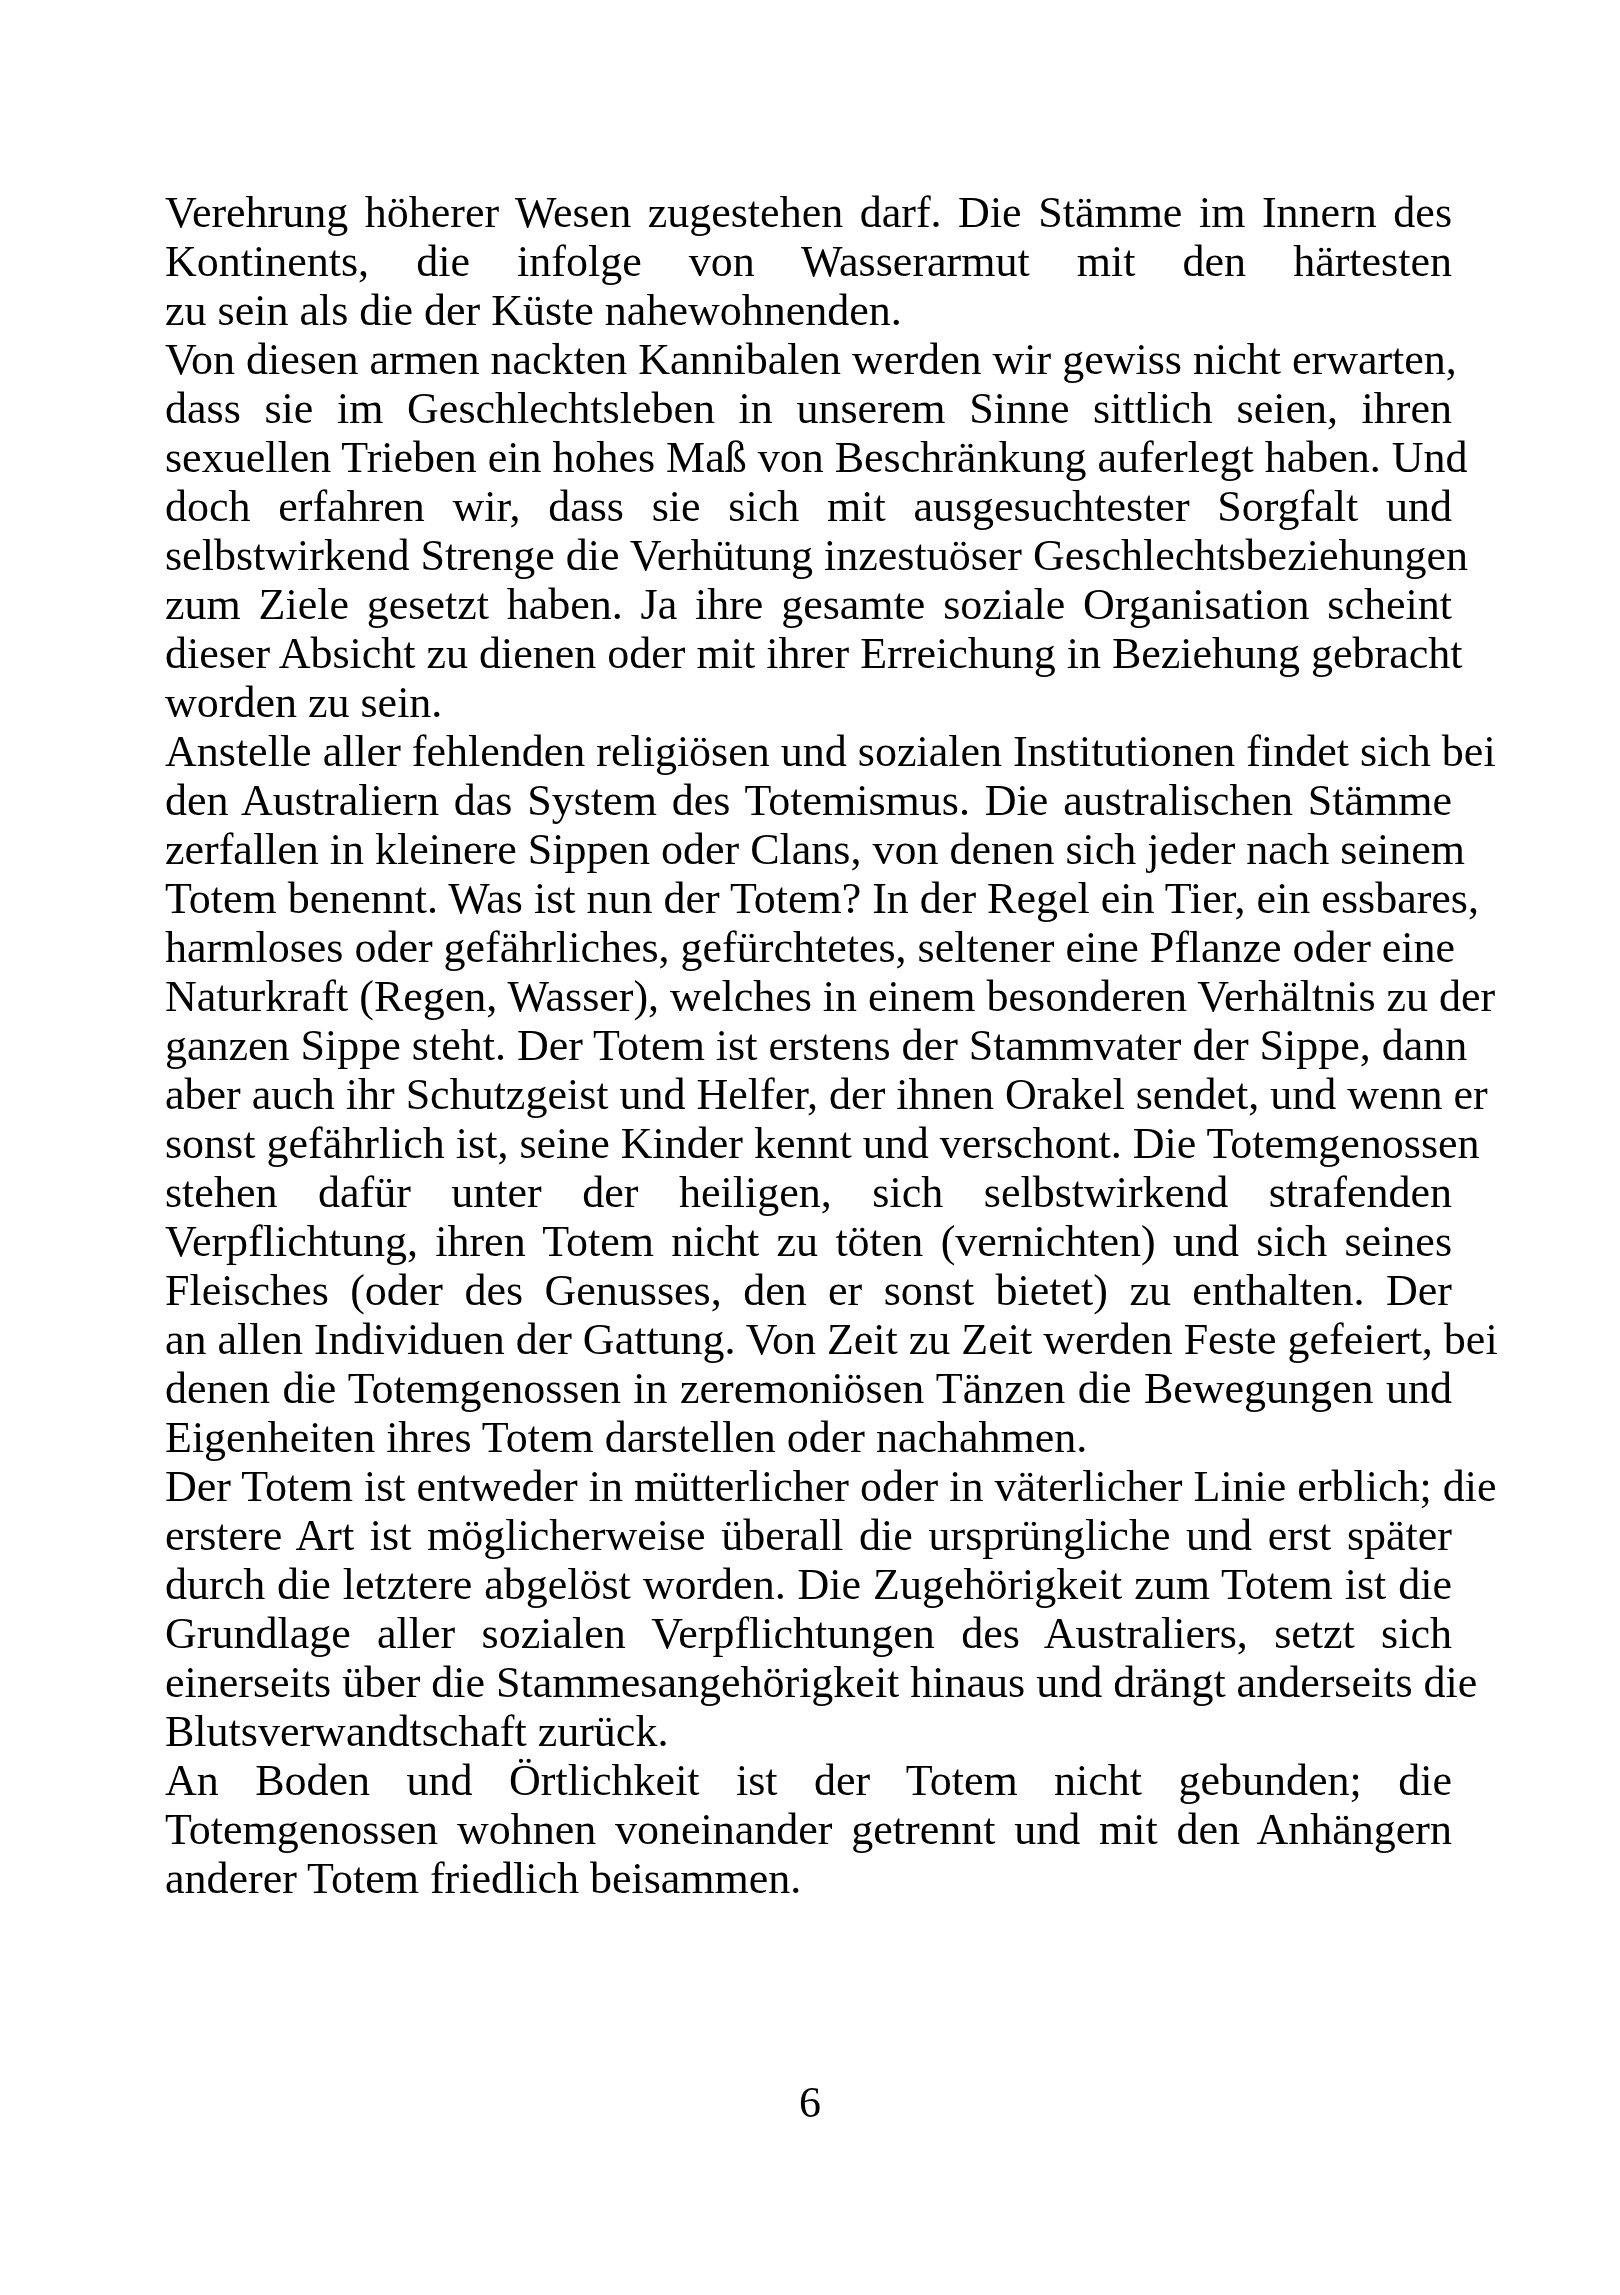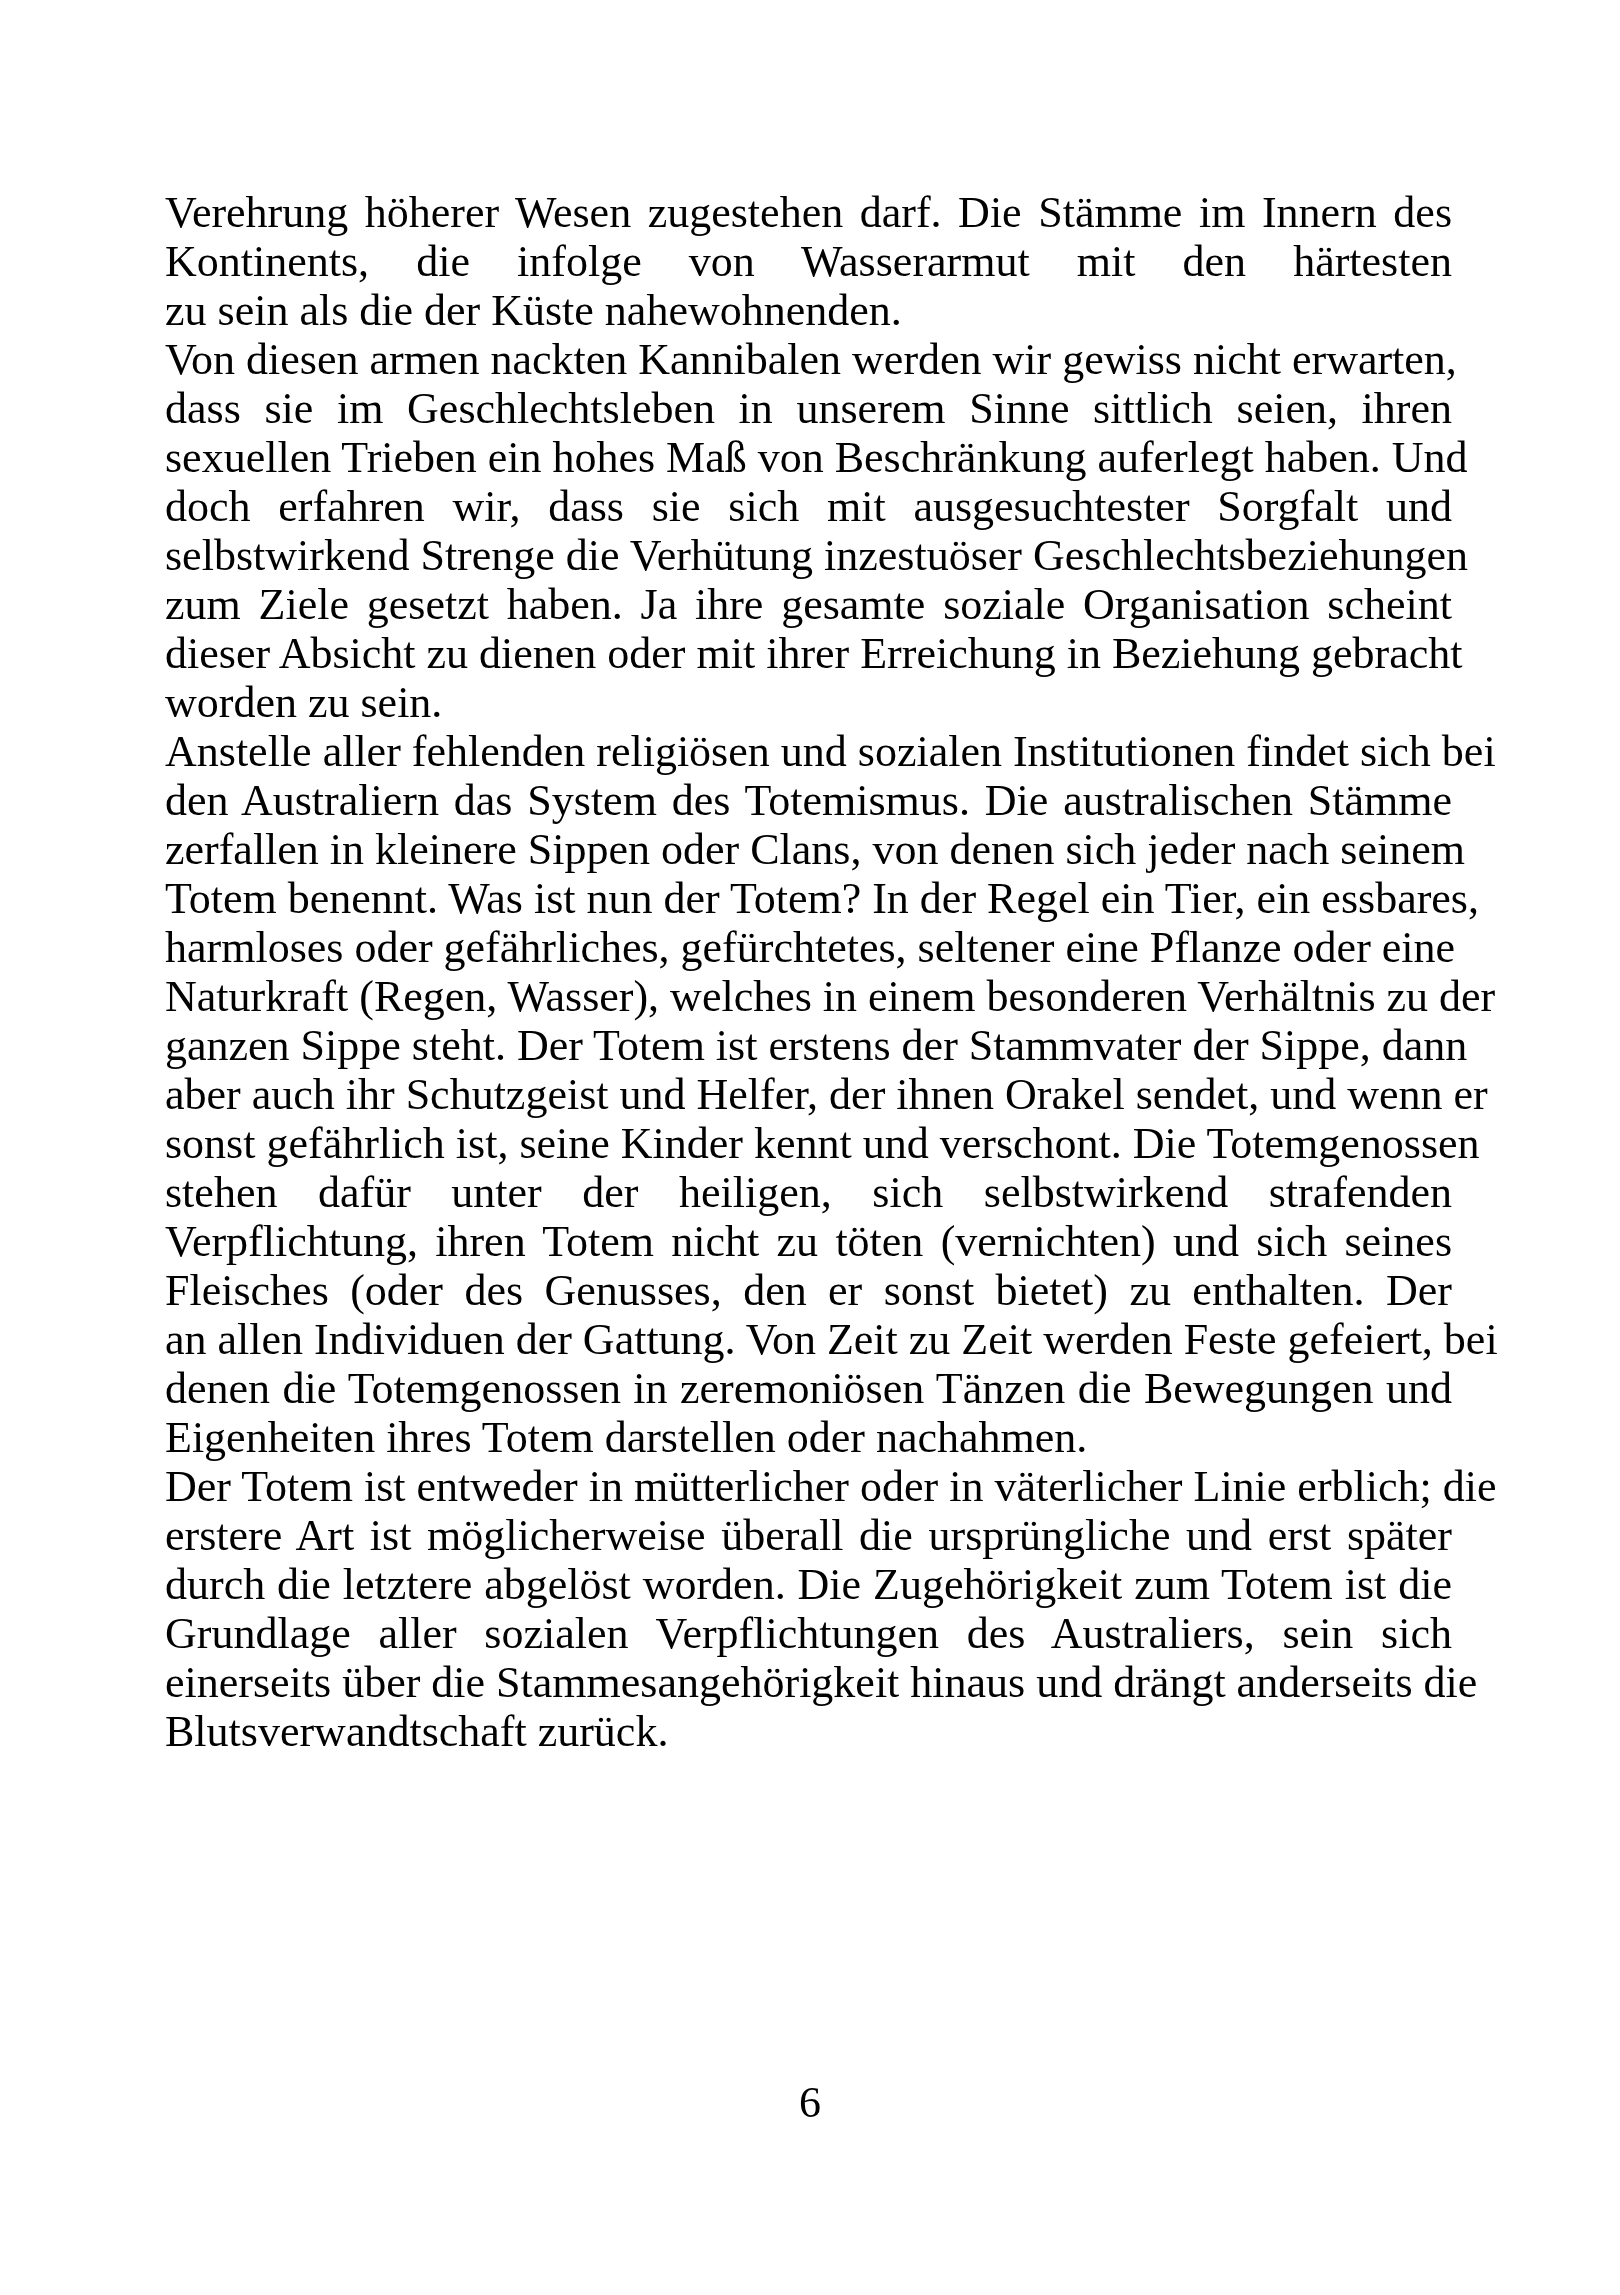--- a/index.html
+++ b/index.html
@@ -93,23 +93,28 @@
       <span class="line">Fleisches (oder des Genusses, den er sonst bietet) zu enthalten. Der</span>
       <span class="line">an allen Individuen der Gattung. Von Zeit zu Zeit werden Feste gefeiert, bei</span>
       <span class="line">denen die Totemgenossen in zeremoniösen Tänzen die Bewegungen und</span>
       <span class="line last">Eigenheiten ihres Totem darstellen oder nachahmen.</span>
     </div>
 
     <div class="paragraph">
       <span class="line">Der Totem ist entweder in mütterlicher oder in väterlicher Linie erblich; die</span>
       <span class="line">erstere Art ist möglicherweise überall die ursprüngliche und erst später</span>
       <span class="line">durch die letztere abgelöst worden. Die Zugehörigkeit zum Totem ist die</span>
-      <span class="line">Grundlage aller sozialen Verpflichtungen des Australiers, sein sich</span>
+      <span class="line">Grundlage aller sozialen Verpflichtungen des Australiers, setzt sich</span>
       <span class="line">einerseits über die Stammesangehörigkeit hinaus und drängt anderseits die</span>
       <span class="line last">Blutsverwandtschaft zurück.</span>
     </div>
 
+    <div class="paragraph">
+      <span class="line">An Boden und Örtlichkeit ist der Totem nicht gebunden; die</span>
+      <span class="line">Totemgenossen wohnen voneinander getrennt und mit den Anhängern</span>
+      <span class="line last">anderer Totem friedlich beisammen.</span>
+    </div>
 
   </div>
 
   <div class="page-number">6</div>
 </div>
 
 
 </body></html>

